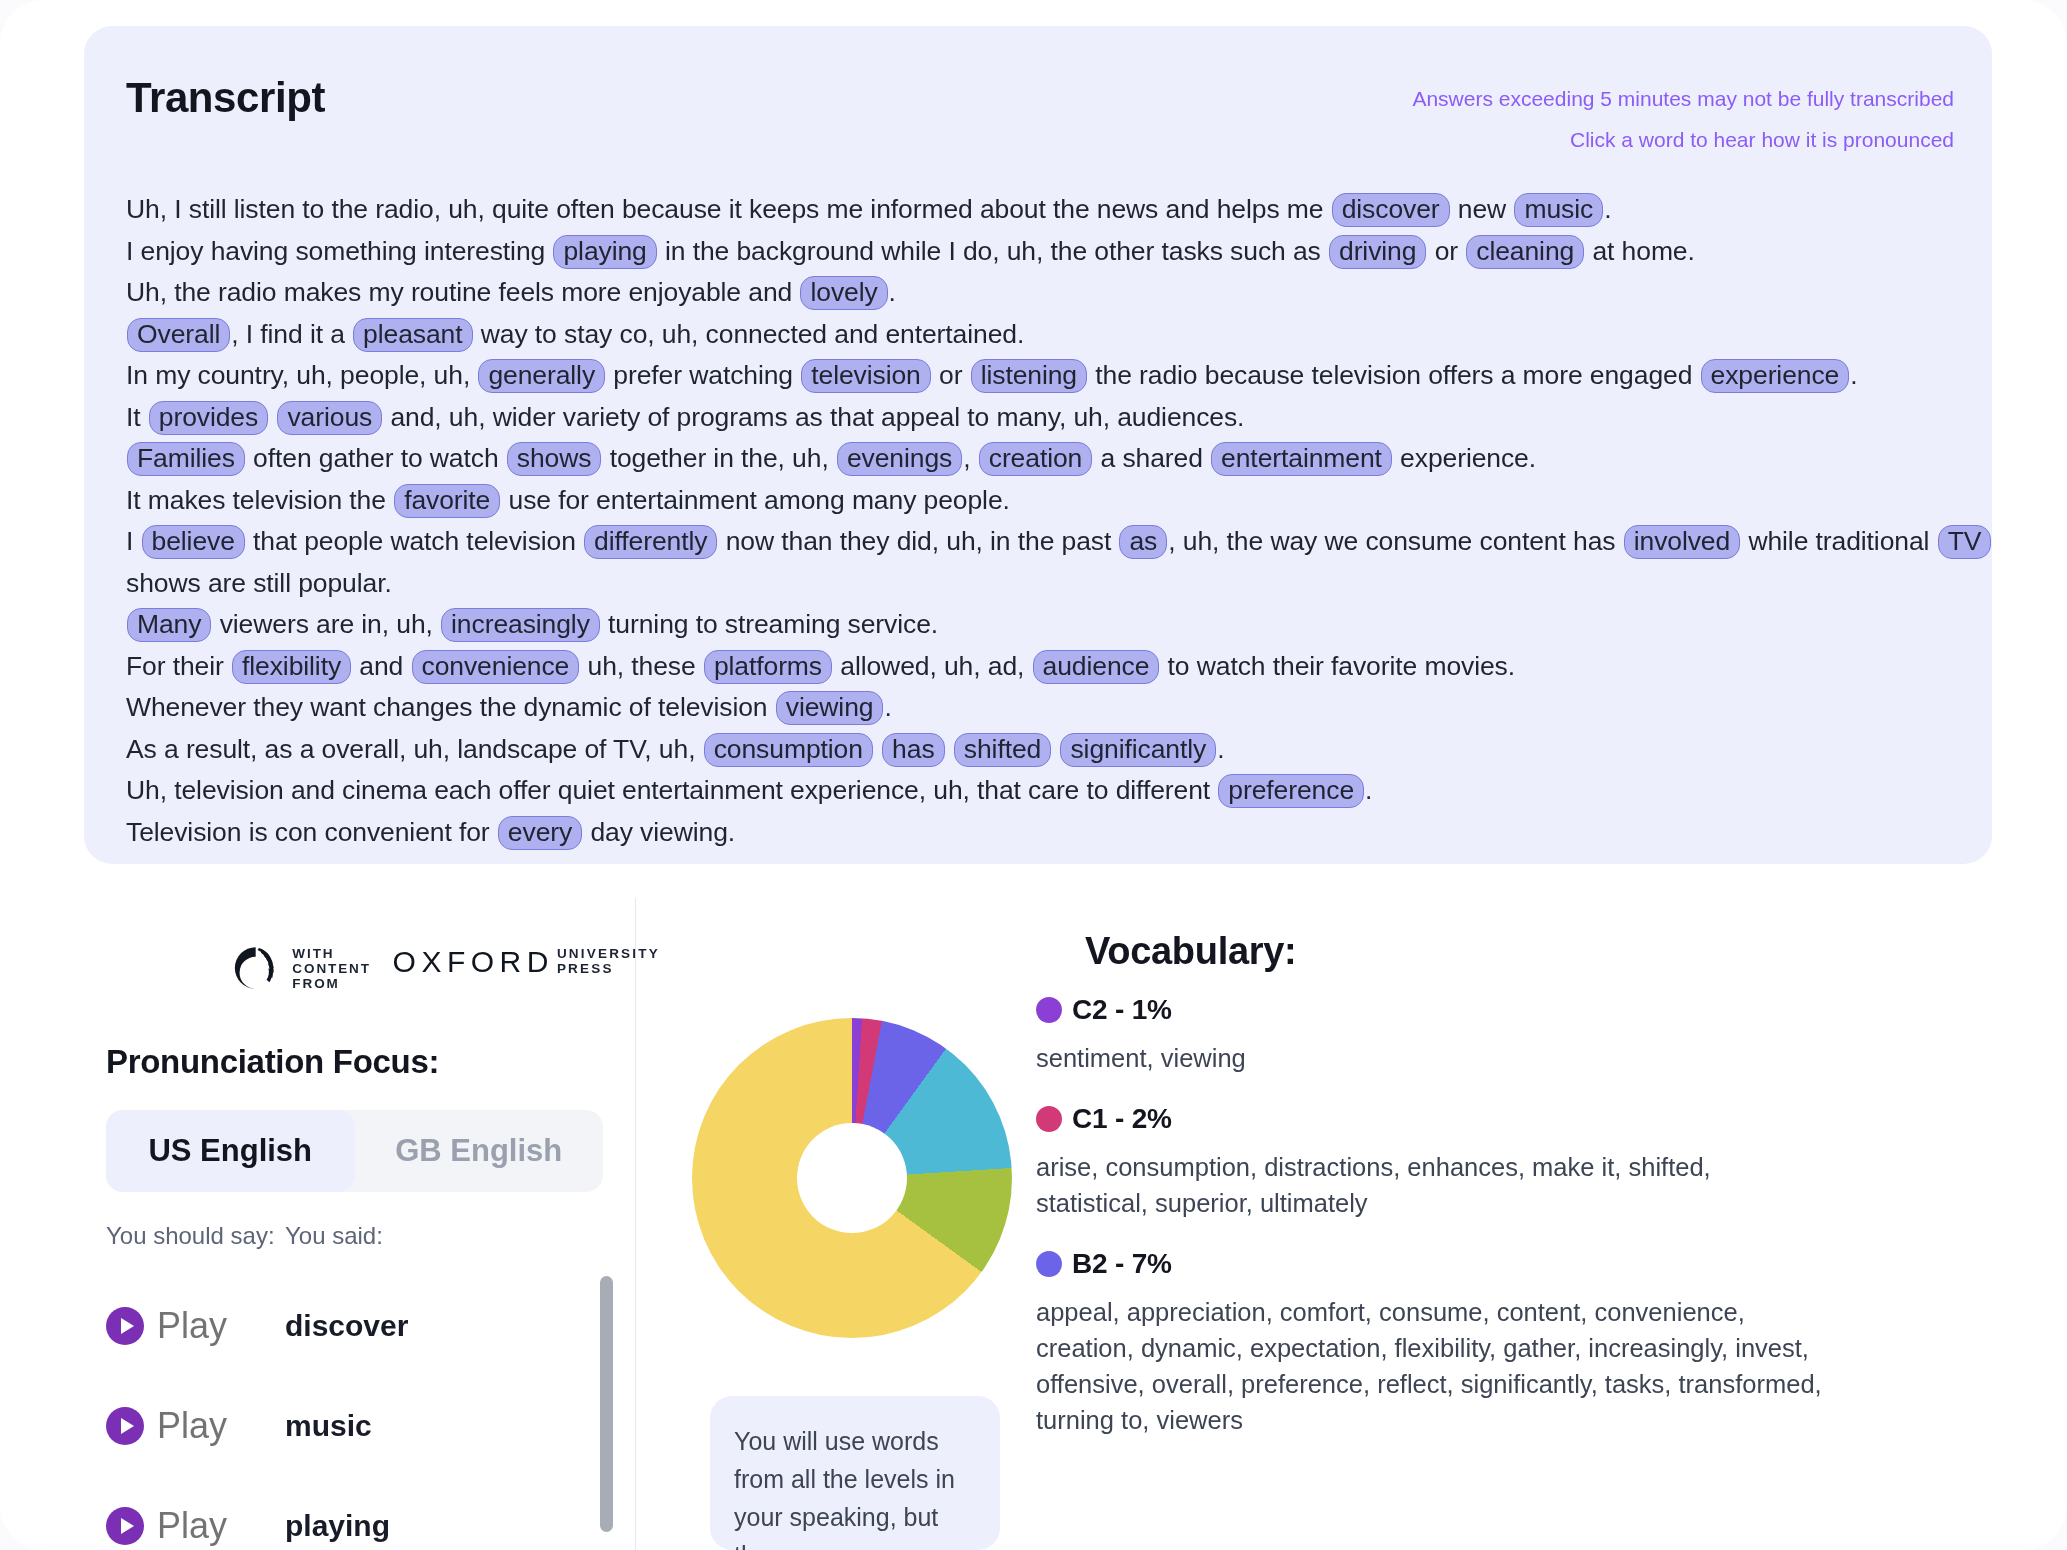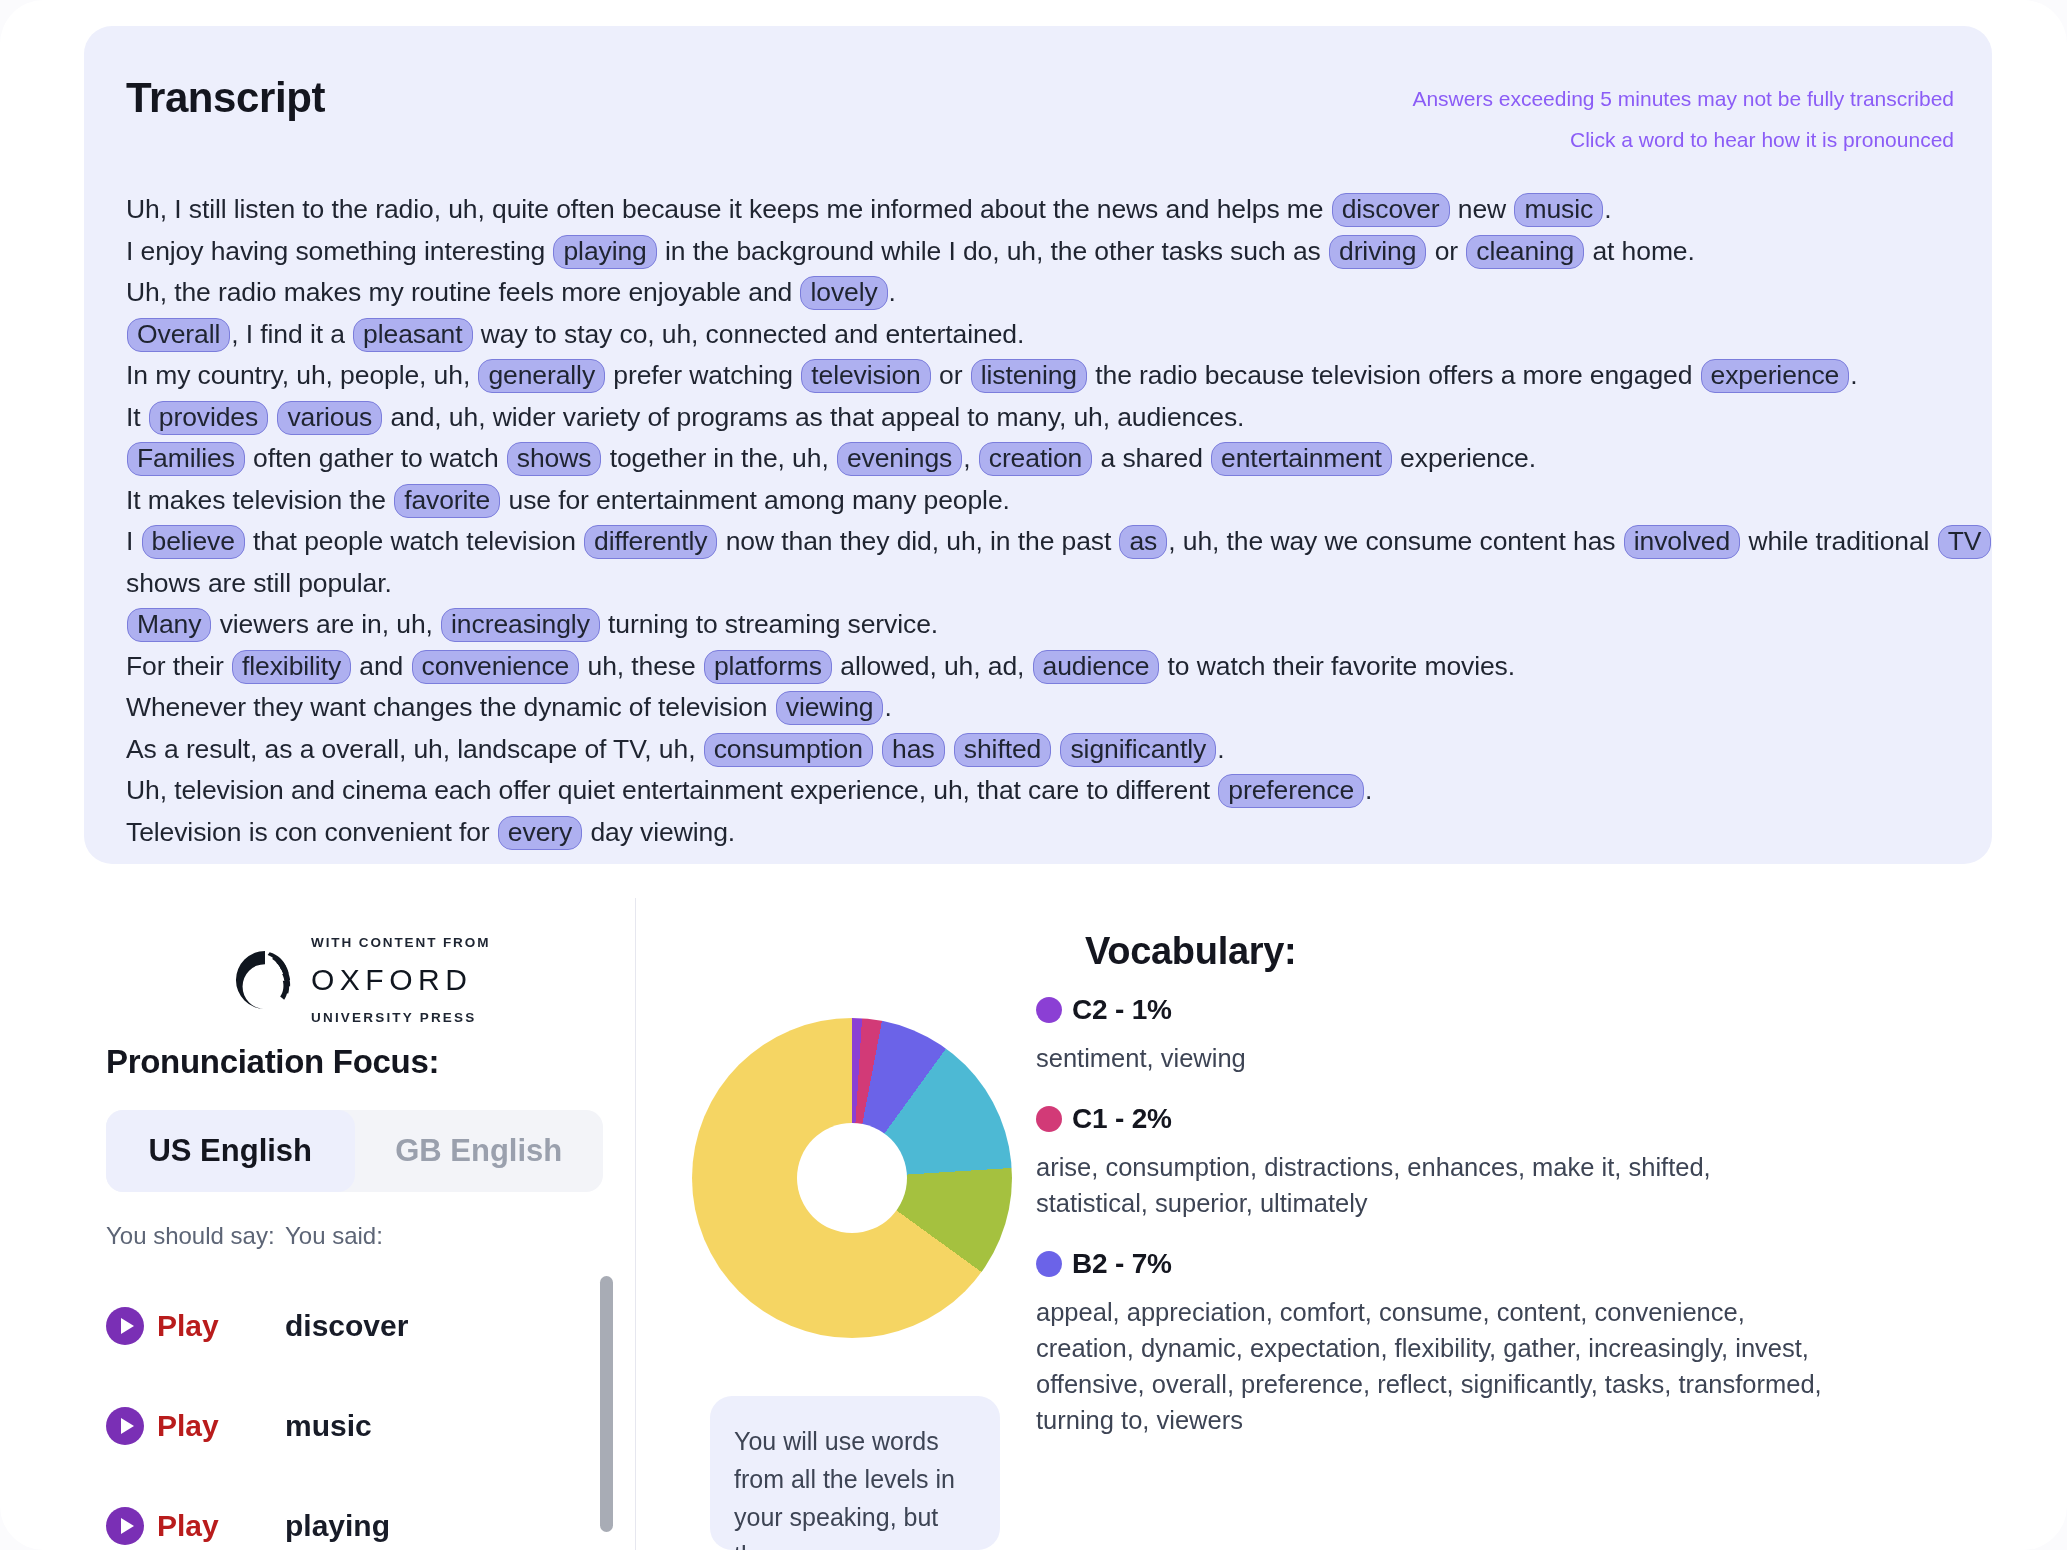--- a/index.html
+++ b/index.html
@@ -110,21 +110,21 @@
 
   .oxford-logo {
     position: absolute;
     left: 148px;
     top: 37px;
     display: flex;
     align-items: center;
     gap: 13px;
   }
   .ox-mark { width: 66px; height: 66px; }
-  .ox-text { display: flex; flex-direction: column; gap: 14px; }
+  .ox-text { display: flex; flex-direction: row; gap: 3px; }
   .ox-top {
     font-size: 13.5px;
     letter-spacing: 1.9px;
     font-weight: 700;
     color: #1d2431;
   }
   .ox-mid {
     font-size: 30px;
     letter-spacing: 5.5px;
     font-weight: 400;
@@ -217,23 +217,23 @@
     justify-content: center;
   }
   .play-tri {
     width: 0; height: 0;
     border-left: 13px solid #ffffff;
     border-top: 8px solid transparent;
     border-bottom: 8px solid transparent;
     margin-left: 4px;
   }
   .play-label {
-    font-size: 30px;
-    font-weight: 700;
-    color: #b91c1c;
+    font-size: 36px;
+    font-weight: 400;
+    color: #737373;
   }
   .play-word {
     position: absolute;
     left: 179px;
     font-size: 30px;
     font-weight: 700;
     color: #181c28;
   }
 
   .list-scrollbar {

